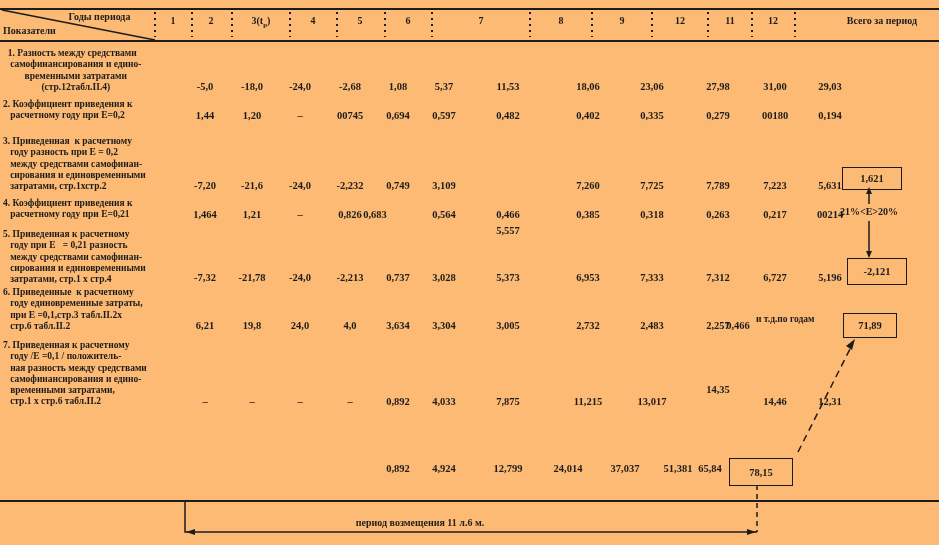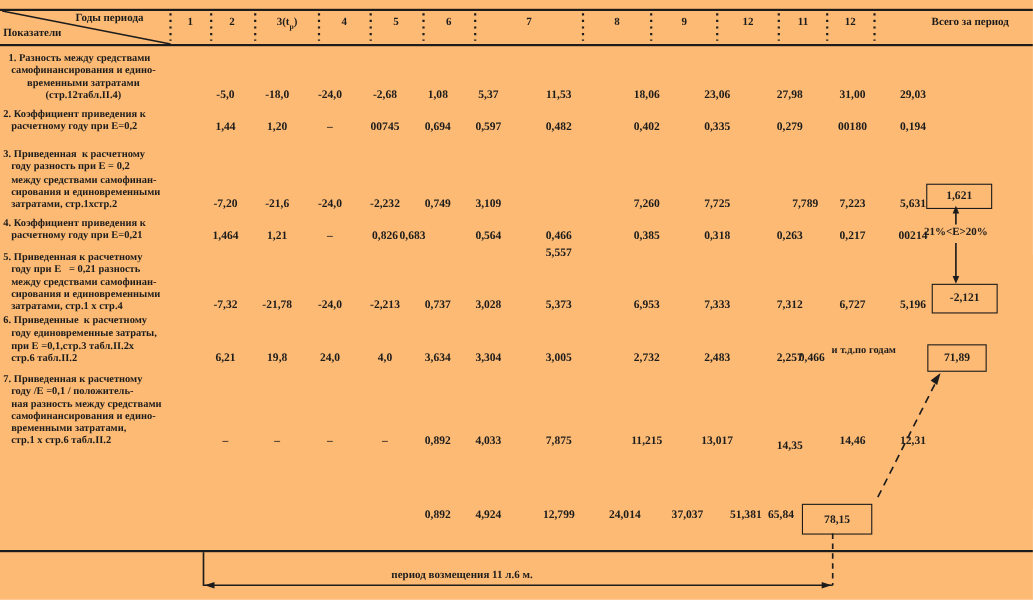--- a/index.html
+++ b/index.html
@@ -156,21 +156,21 @@
       <span class="val" style="left: 830px; top: 110px;">0,194</span>
       <span class="val" style="left: 205px; top: 180px;">-7,20</span>
       <span class="val" style="left: 252px; top: 180px;">-21,6</span>
       <span class="val" style="left: 300px; top: 180px;">-24,0</span>
       <span class="val" style="left: 350px; top: 180px;">-2,232</span>
       <span class="val" style="left: 398px; top: 180px;">0,749</span>
       <span class="val" style="left: 444px; top: 180px;">3,109</span>
       <span class="val" style="left: 508px; top: 197px; margin-top: 28px;">5,557</span>
       <span class="val" style="left: 588px; top: 180px;">7,260</span>
       <span class="val" style="left: 652px; top: 180px;">7,725</span>
-      <span class="val" style="left: 718px; top: 180px; margin-left: 14px;">7,789</span>
+      <span class="val" style="left: 718px; top: 180px;">7,789</span>
       <span class="val" style="left: 775px; top: 180px;">7,223</span>
       <span class="val" style="left: 830px; top: 180px;">5,631</span>
       <span class="val" style="left: 205px; top: 209px;">1,464</span>
       <span class="val" style="left: 252px; top: 209px;">1,21</span>
       <span class="val" style="left: 300px; top: 209px;">–</span>
       <span class="val" style="left: 350px; top: 209px;">0,826</span>
       <span class="val" style="left: 375px; top: 209px;">0,683</span>
       <span class="val" style="left: 444px; top: 209px;">0,564</span>
       <span class="val" style="left: 508px; top: 209px;">0,466</span>
       <span class="val" style="left: 588px; top: 209px;">0,385</span>
@@ -203,21 +203,21 @@
       <span class="val" style="left: 738px; top: 320px;">0,466</span>
       <span class="val" style="left: 205px; top: 396px;">–</span>
       <span class="val" style="left: 252px; top: 396px;">–</span>
       <span class="val" style="left: 300px; top: 396px;">–</span>
       <span class="val" style="left: 350px; top: 396px;">–</span>
       <span class="val" style="left: 398px; top: 396px;">0,892</span>
       <span class="val" style="left: 444px; top: 396px;">4,033</span>
       <span class="val" style="left: 508px; top: 396px;">7,875</span>
       <span class="val" style="left: 588px; top: 396px;">11,215</span>
       <span class="val" style="left: 652px; top: 396px;">13,017</span>
-      <span class="val" style="left: 718px; top: 400px;">14,35</span>
+      <span class="val" style="left: 718px; top: 384px;">14,35</span>
       <span class="val" style="left: 775px; top: 396px;">14,46</span>
       <span class="val" style="left: 830px; top: 396px;">12,31</span>
       <span class="val" style="left: 398px; top: 463px;">0,892</span>
       <span class="val" style="left: 444px; top: 463px;">4,924</span>
       <span class="val" style="left: 508px; top: 463px;">12,799</span>
       <span class="val" style="left: 568px; top: 463px;">24,014</span>
       <span class="val" style="left: 625px; top: 463px;">37,037</span>
       <span class="val" style="left: 678px; top: 463px;">51,381</span>
       <span class="val" style="left: 710px; top: 463px;">65,84</span>
     </div>

